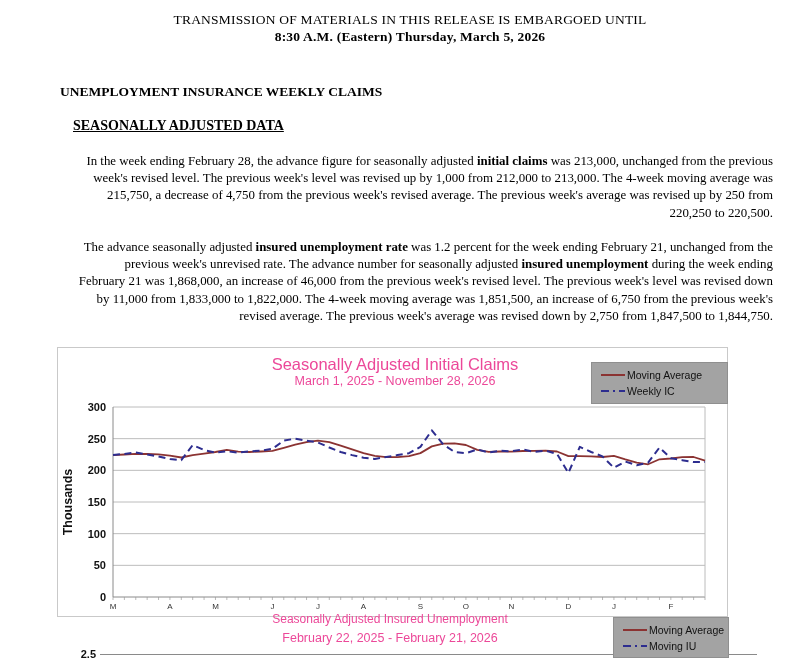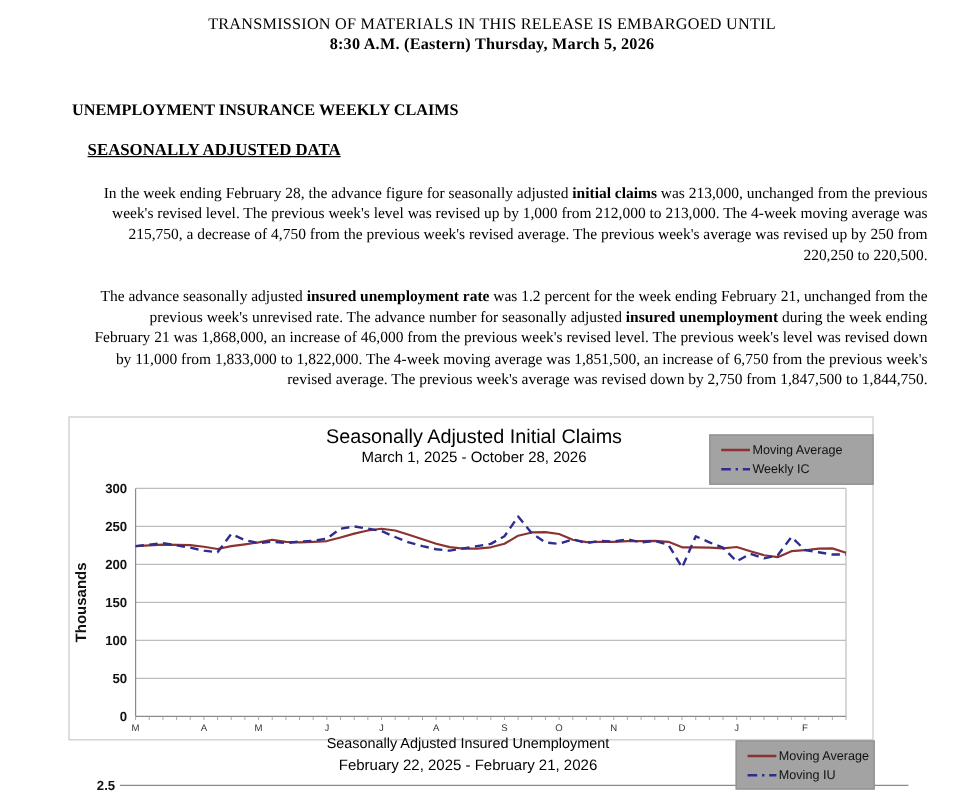--- a/index.html
+++ b/index.html
@@ -14,21 +14,21 @@
   .sec-title{position:absolute;left:60px;top:84px;font-size:13.5px;font-weight:bold;}
   .subsec-title{position:absolute;left:73px;top:118px;font-size:14px;font-weight:bold;text-decoration:underline;}
   .para{position:absolute;left:77px;width:696px;font-size:12.9px;line-height:17.2px;text-align:right;}
   #para-0{top:153px;}
   #para-1{top:239px;}
 
   .chart-frame{position:absolute;border:1px solid #c9c9c9;background:transparent;}
   #chart1-frame{left:57px;top:347px;width:669px;height:268px;}
 
   .chart-title{position:absolute;text-align:center;
-    font-family:"Liberation Sans", sans-serif;color:#000000;}
+    font-family:"Liberation Sans", sans-serif;color:#ec4899;}
   #chart1-title{left:130px;top:355px;width:530px;font-size:16.5px;}
   #chart1-subtitle{left:130px;top:374px;width:530px;font-size:12.5px;}
   #chart2-title{left:110px;top:612px;width:560px;font-size:12px;}
   #chart2-subtitle{left:110px;top:631px;width:560px;font-size:12.5px;}
 
   .legend{position:absolute;background:#a3a3a3;border:1px solid #8f8f8f;
     font-family:"Liberation Sans", sans-serif;font-size:10.5px;color:#111;
     padding:4px 6px 2px 8px;box-sizing:border-box;}
   #legend1{left:591px;top:362px;width:137px;height:42px;}
   #legend2{left:613px;top:617px;width:116px;height:41px;}
@@ -50,21 +50,21 @@
 
   <div class="sec-title">UNEMPLOYMENT INSURANCE WEEKLY CLAIMS</div>
   <div class="subsec-title">SEASONALLY ADJUSTED DATA</div>
 
   <div class="para" id="para-0"><span>In the week ending February 28, the advance figure for seasonally adjusted </span><b>initial claims</b><span> was 213,000, unchanged from the previous week's revised level. The previous week's level was revised up by 1,000 from 212,000 to 213,000. The 4-week moving average was 215,750, a decrease of 4,750 from the previous week's revised average. The previous week's average was revised up by 250 from 220,250 to 220,500.</span></div>
   <div class="para" id="para-1"><span>The advance seasonally adjusted </span><b>insured unemployment rate</b><span> was 1.2 percent for the week ending February 21, unchanged from the previous week's unrevised rate. The advance number for seasonally adjusted </span><b>insured unemployment</b><span> during the week ending February 21 was 1,868,000, an increase of 46,000 from the previous week's revised level. The previous week's level was revised down by 11,000 from 1,833,000 to 1,822,000. The 4-week moving average was 1,851,500, an increase of 6,750 from the previous week's revised average. The previous week's average was revised down by 2,750 from 1,847,500 to 1,844,750.</span></div>
 
   <div class="chart-frame" id="chart1-frame"></div>
 
   <div class="chart-title" id="chart1-title">Seasonally Adjusted Initial Claims</div>
-  <div class="chart-title" id="chart1-subtitle">March 1, 2025 - October 28, 2026</div>
+  <div class="chart-title" id="chart1-subtitle">March 1, 2025 - November 28, 2026</div>
 
   <div class="legend" id="legend1">
     <div class="legend-row">
       <svg width="26" height="10">
           <line x1="1" y1="5" x2="25" y2="5" stroke="#8b3332" stroke-width="2"></line>
         </svg>
       <span class="lbl">Moving Average</span>
     </div>
     <div class="legend-row">
       <svg width="26" height="10">

